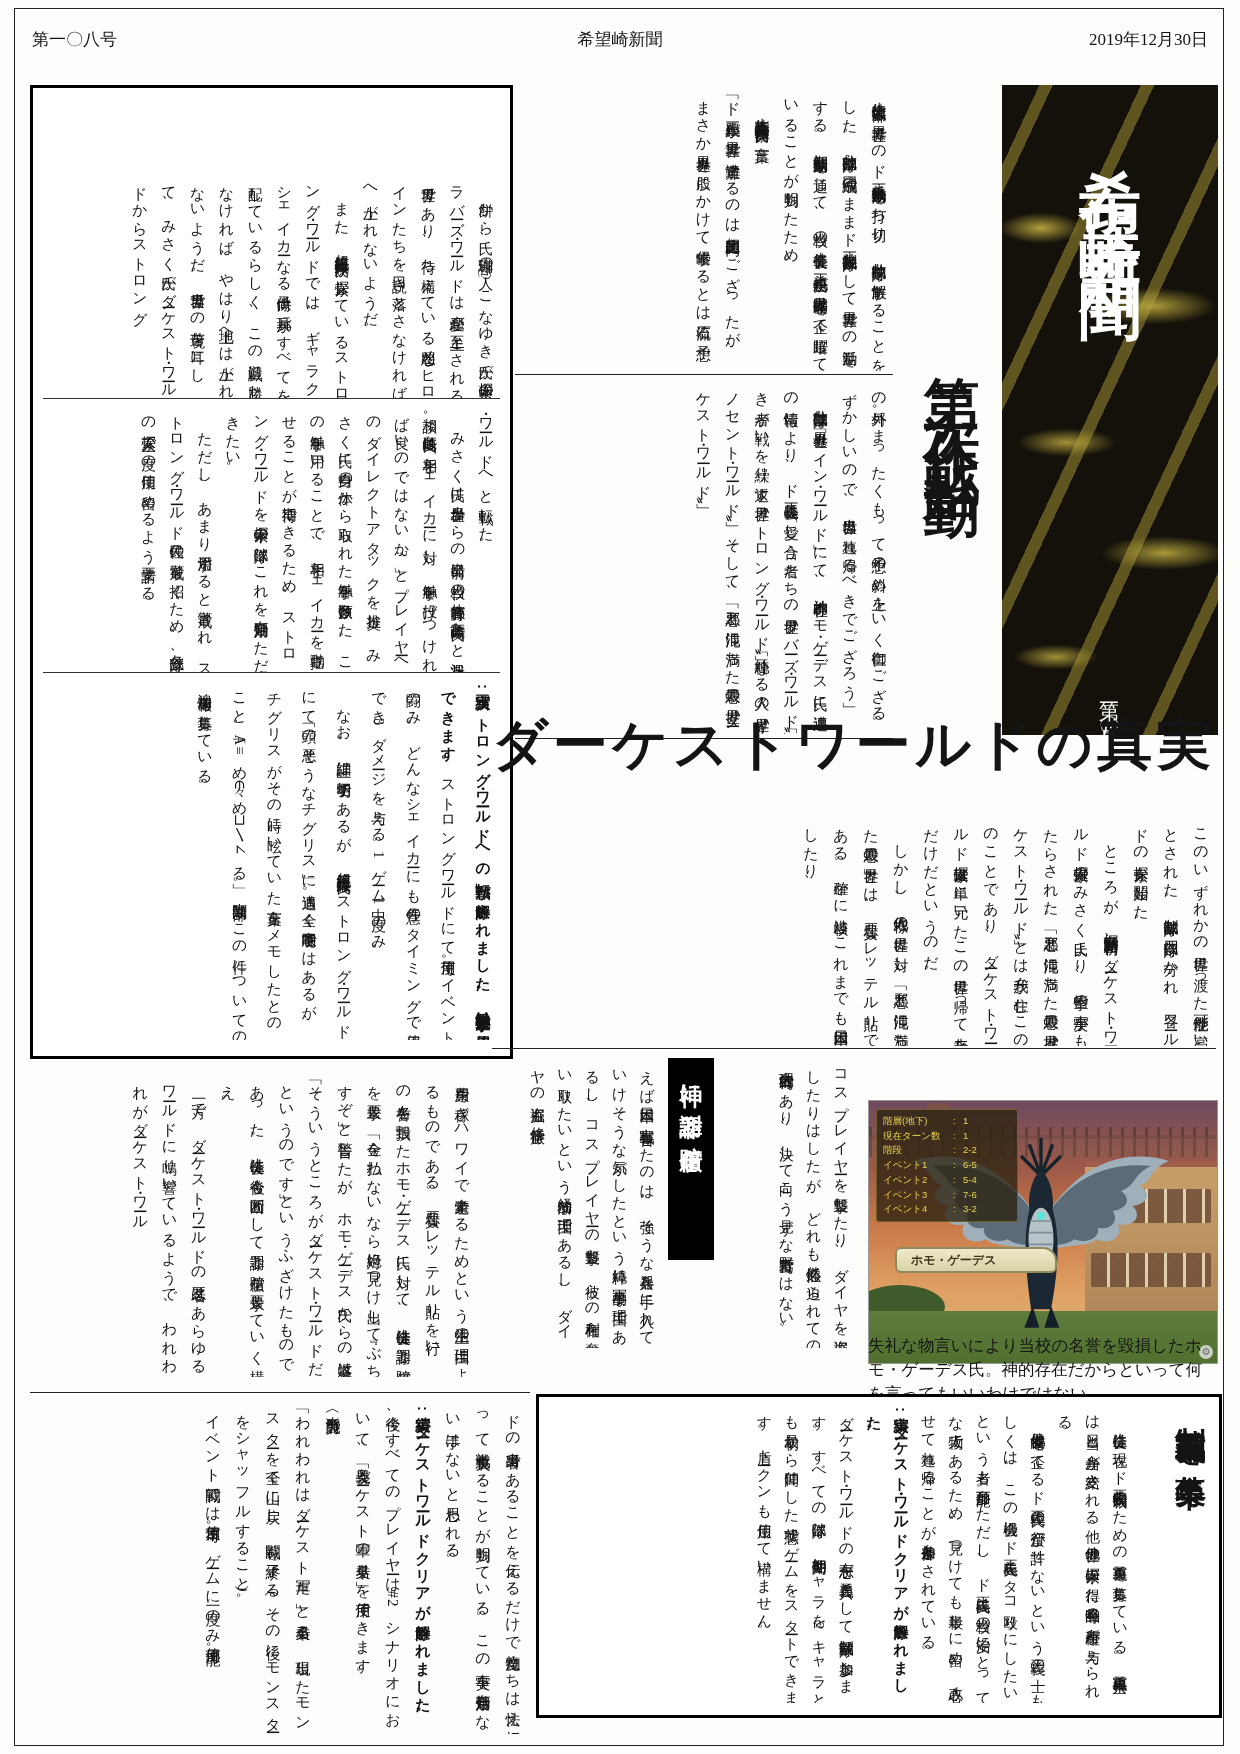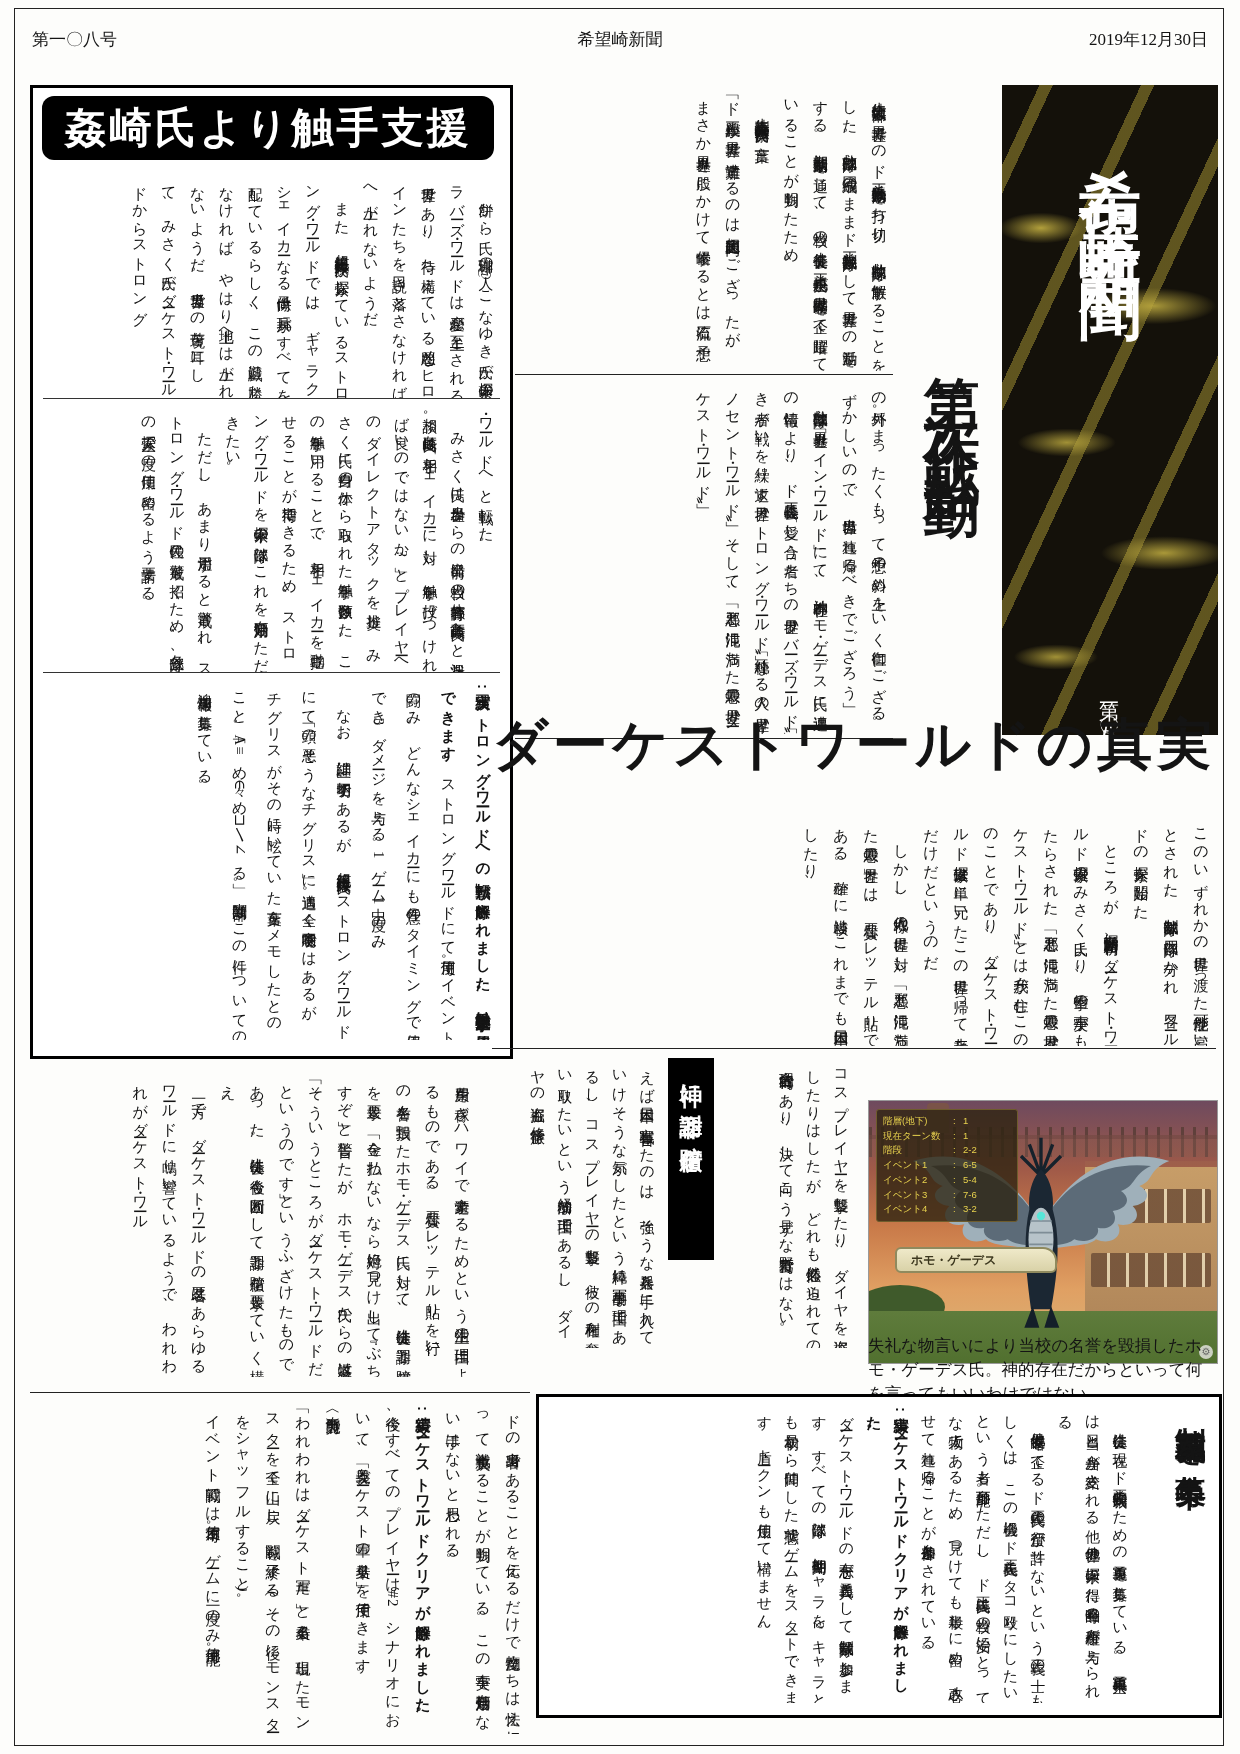--- a/index.html
+++ b/index.html
@@ -98,21 +98,20 @@
 </head>
 <body>
 
 <div class="abs frame"></div>
 
 <div class="abs hdr hdr-issue">第一〇八号</div>
 <div class="abs hdr hdr-title">希望崎新聞</div>
 <div class="abs hdr hdr-date">2019年12月30日</div>
 
 <section class="abs tbox">
-  <div class="tbox-head">姦崎氏より触手支援</div>
   <div class="v tband1">　餅から氏、珈琲の人@こなゆき氏が探索中のラバーズ・ワールドは恋愛が至上とされる世界であり、待ち構えている凶悪なヒロインたちを口説き落とさなければ地上へ上がれないようだ。
 　また、超絶銀河大爆殺氏が探索しているストロング・ワールドでは、ギャラクシェイカーなる子供向け玩具がすべてを支配しているらしく、この遊戯に勝たなければ、やはり地上へは上がれないようだ。当世界での苦境を耳にして、みさく氏がダーケスト・ワールドからストロング</div>
   <div class="v tband2">・ワールドへと転戦した。
 　みさく氏は当世界からの出発前に当校の体育教師、姦崎姦氏へと状況を相談。姦崎氏は「相手シェイカーに対し、触手を投げつければ良いのではないか?」とプレイヤーへのダイレクトアタックを推奨し、みさく氏に自身の体から取られた触手を多数預けた。この触手を用いることで、相手シェイカーを動揺させることが期待できるため、ストロング・ワールドを探索中の部隊はこれを有効活用いただきたい。
 　ただし、あまり濫用すると警戒され、ストロング・ワールド住民の警戒を招くため、各部隊、一度の探索で一度の使用に留めるよう要請する。</div>
   <div class="v tband3"><span class="ach">実績:「ストロング・ワールドへの転戦」が解除されました。触手支援砲撃が使用できます。</span><span>ストロングワールドにて使用可。イベント戦闘のみ。どんなシェイカーにも任意のタイミングで使用でき3ダメージを与える。1ゲーム中1度のみ。
 　なお、詳細は一切不明であるが、超絶銀河大爆殺氏はストロング・ワールドにて「頭の悪そうなチグリス」に遭遇。全く意味不明ではあるが、チグリスがその時に呟いていた言葉をメモしたとのこと。「A≡め 々∈め ⊐〵∠る」。当新聞部はこの件についての追加情報を募集している。</span></div>
 </section>
 
 <div class="abs masthead">

